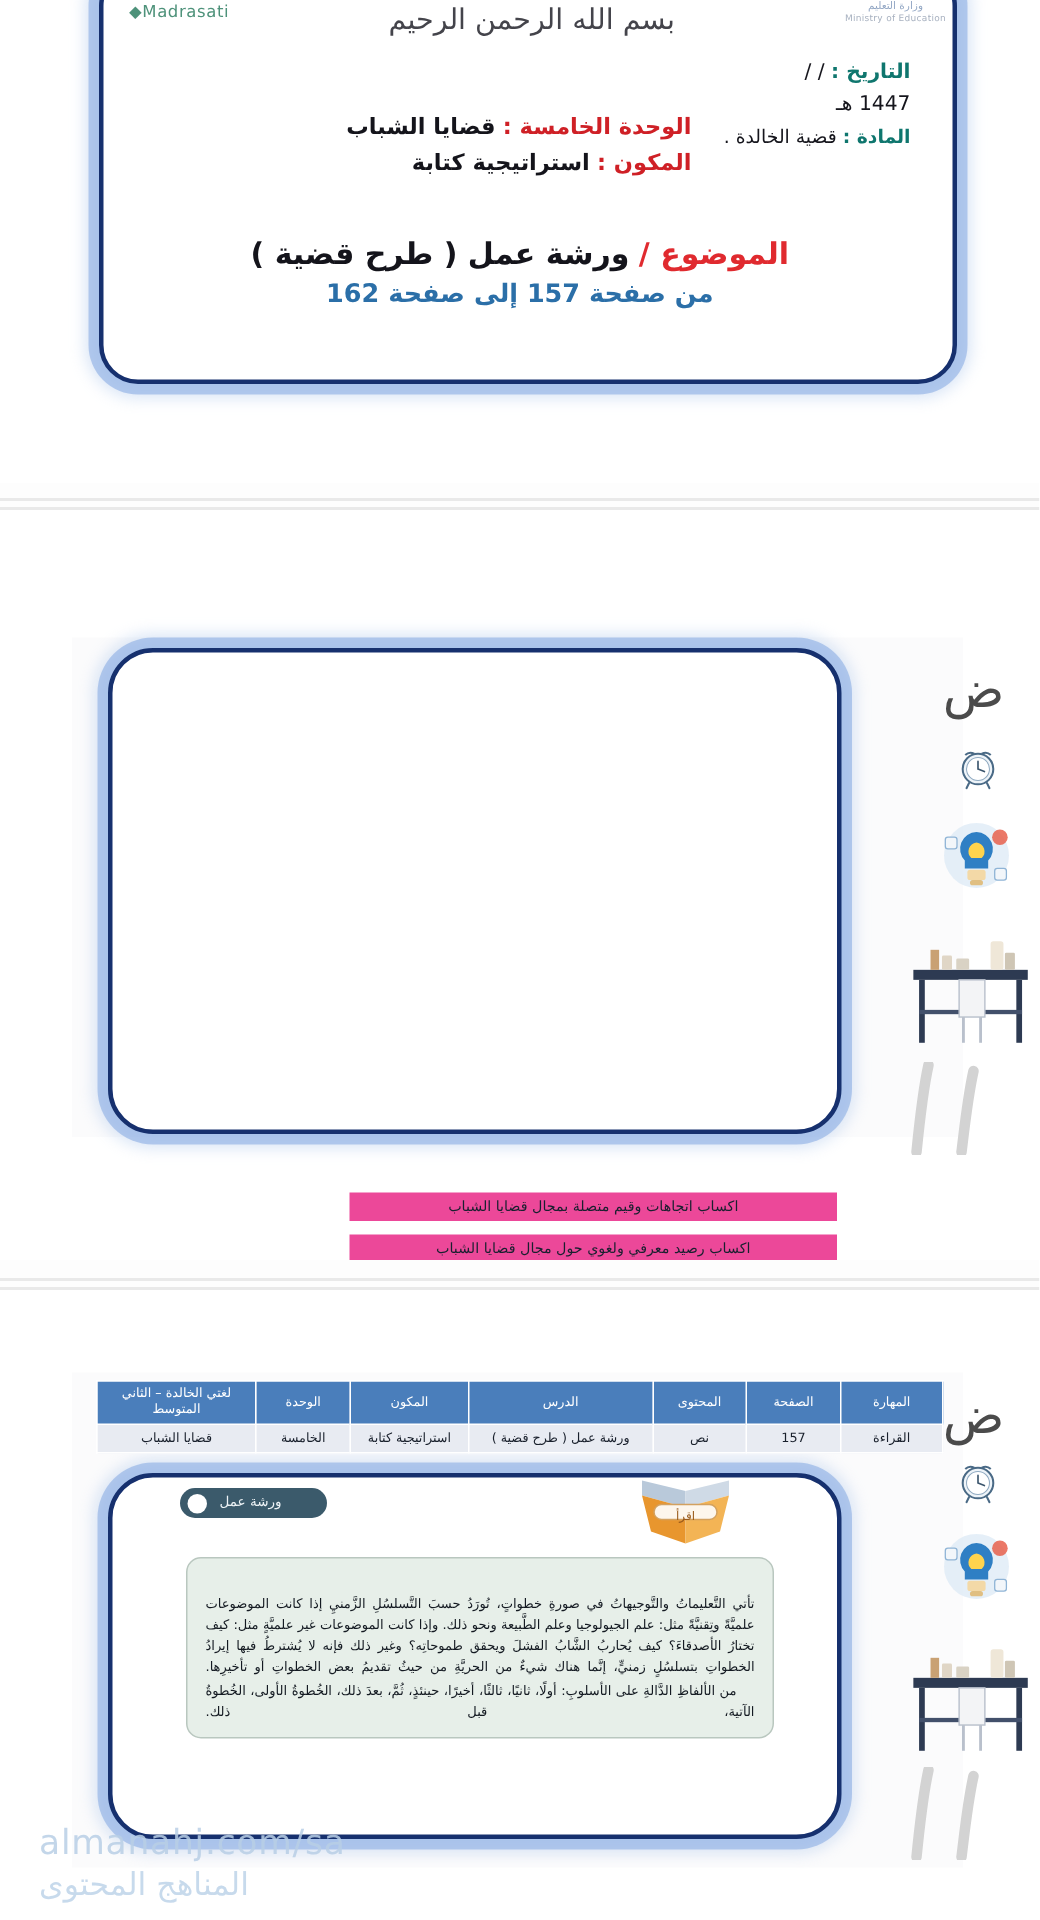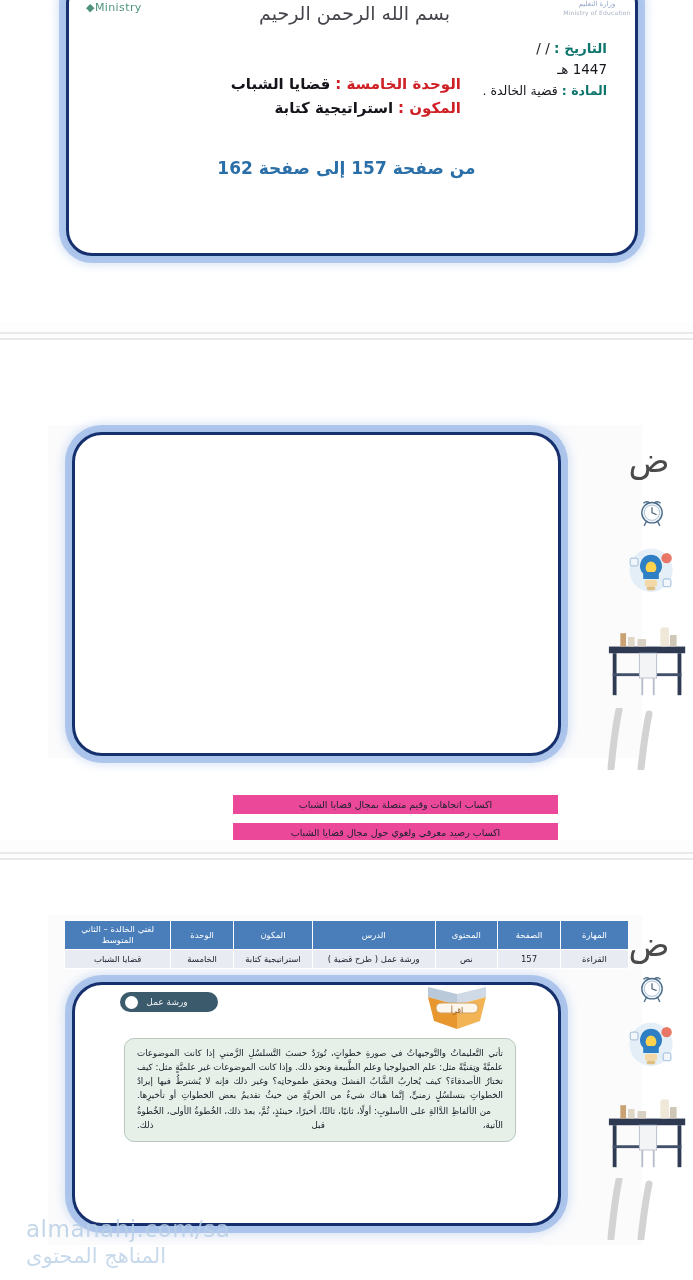--- a/index.html
+++ b/index.html
@@ -305,21 +305,21 @@
     direction: rtl;
   }
 
   .text-card {
     position: absolute;
     left: 124px; top: 1038px;
     width: 392px;
     border: 1px solid #b9c7bf;
     border-radius: 10px;
     background: #e7efe9;
-    padding: 7px 12px 8px 12px;
+    padding: 24px 12px 8px 12px;
     box-sizing: border-box;
     direction: rtl;
   }
   .text-card p {
     margin: 0;
     font-size: 8.7px;
     line-height: 14.1px;
     color: #141a22;
     text-align: justify;
     text-align-last: justify;
@@ -353,21 +353,21 @@
 </head>
 <body>
 
 <div class="page">
 
   <section class="panel" id="slide-1">
     <div class="sheet"></div>
     <div class="blue-frame"></div>
 
     <div class="brand-madrasati">
-      <span class="dot">◆</span><span>Ministry</span>
+      <span class="dot">◆</span><span>Madrasati</span>
     </div>
 
     <div class="brand-moe">
       <span class="moe-ar">وزارة التعليم</span>
       <span class="moe-en">Ministry of Education</span>
     </div>
 
     <div class="basmala">بسم الله الرحمن الرحيم</div>
 
     <div class="meta-right">
@@ -389,20 +389,24 @@
         <span class="lbl">الوحدة الخامسة :</span>
         <span class="val">قضايا الشباب</span>
       </div>
       <div class="row">
         <span class="lbl">المكون :</span>
         <span class="val">استراتيجية كتابة</span>
       </div>
     </div>
 
     <div class="subject-block">
+      <div class="line1">
+        <span class="lbl">الموضوع /</span>
+        <span class="val">ورشة عمل ( طرح قضية )</span>
+      </div>
       <div class="line2">من صفحة 157 إلى صفحة 162</div>
     </div>
   </section>
 
   <div class="panel-divider" style="top:332px"></div>
   <div class="panel-divider" style="top:338px"></div>
 
   <section class="panel" id="slide-2">
     <div class="sheet"></div>
     <div class="blue-frame"></div>

